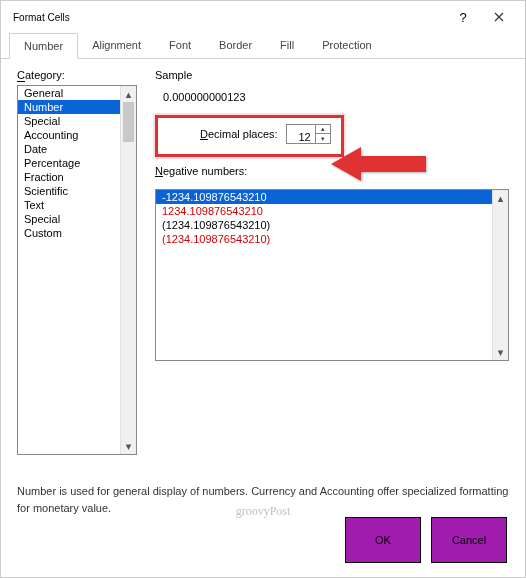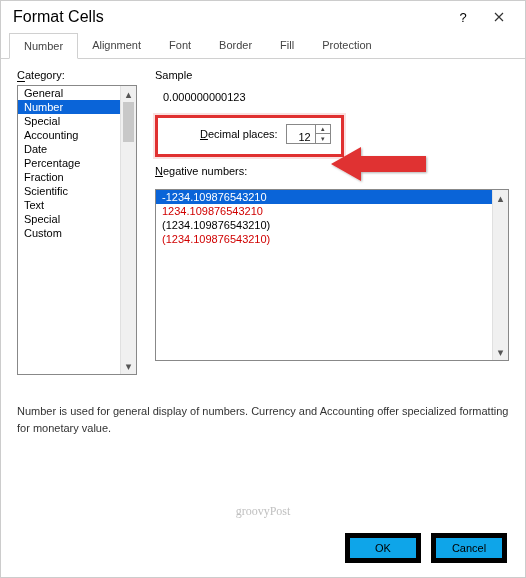--- a/index.html
+++ b/index.html
@@ -1,31 +1,31 @@
 <!DOCTYPE html>
 <html><head>
   <meta charset="utf-8">
   <style>
     * { box-sizing: border-box; font-family: "Segoe UI", Tahoma, sans-serif; font-size: 11px; }
     body { margin: 0; background: #f0f0f0; width: 526px; height: 578px; }
     .dialog { background: #fff; border: 1px solid #ccc; width: 526px; height: 578px; position: relative; }
     .titlebar { display: flex; align-items: center; height: 32px; padding: 0 8px 0 12px; }
-    .titlebar .title { flex: 1; font-size: 16px; }
+    .titlebar .title { flex: 1; font-size: 10px; }
     .titlebar .help, .titlebar .close { width: 36px; height: 28px; display: flex; align-items: center; justify-content: center; font-size: 13px; }
     .titlebar .close svg { width: 10px; height: 10px; }
     .tabs { display: flex; border-bottom: 1px solid #d0d0d0; padding: 0 8px; }
     .tab { padding: 6px 14px; color: #444; }
     .tab.active { border: 1px solid #d0d0d0; border-bottom: 1px solid #fff; margin-bottom: -1px; background: #fff; }
     .body { padding: 10px 16px; }
     .row { display: flex; gap: 18px; }
     .col-left { width: 120px; }
     .col-right { flex: 1; }
     .label { margin-bottom: 4px; text-decoration-color: #666; text-underline-offset: 2px; display:inline-block;}
     .label.nou { text-decoration: none; }
-    .listbox { border: 1px solid #888; height: 290px; position: relative; background: #fff; }
+    .listbox { border: 1px solid #888; height: 370px; position: relative; background: #fff; }
     .listbox .item { padding: 1px 6px; }
     .listbox .item.selected { background: #0a64d8; color: #fff; }
     .listbox .sb { position: absolute; right: 0; top: 0; bottom: 0; width: 16px; background: #f0f0f0; border-left: 1px solid #e0e0e0; }
     .listbox .sb .arr { height: 16px; display:flex; align-items:center; justify-content:center; color:#555;}
     .listbox .sb .thumb { position:absolute; top:16px; left:2px; right:2px; height:40px; background:#c8c8c8;}
     .sample-val { padding: 6px 8px 10px 8px; }
     .highlight { border: 3px solid #e03030; padding: 6px 10px 10px 6px; margin: 2px 0 8px 0; display: inline-block; box-shadow: 0 0 0 2px rgba(224,48,48,0.15); }
     .field-row { display: flex; align-items: center; gap: 8px; padding-left: 36px; }
     .spinner { display: flex; border: 1px solid #888; height: 20px; }
     .spinner input { border: none; width: 28px; text-align: right; padding: 0 4px; outline: none; margin-top: 6px; }
@@ -37,21 +37,21 @@
     .neg-box { border: 1px solid #888; height: 172px; position: relative; background:#fff; margin-top:12px;}
     .neg-box .item { padding: 1px 6px; }
     .neg-box .item.sel { background: #0a64d8; color: #fff; }
     .neg-box .item.red { color: #d00000; }
     .neg-box .sb { position:absolute; right:0; top:0; bottom:0; width:16px; background:#f0f0f0; border-left:1px solid #e0e0e0;}
     .neg-box .sb .arr{height:16px;display:flex;align-items:center;justify-content:center;color:#555;}
     .neg-box .sb .arr.bot{position:absolute;bottom:0;left:0;right:0;}
     .desc { margin-top: 28px; color: #333; line-height: 1.5; }
     .watermark { position: absolute; bottom: 58px; left: 0; right: 0; text-align: center; font-size: 12px; color: #c0c0c0; font-family: Georgia, serif; pointer-events:none;}
     .buttons { position: absolute; bottom: 14px; right: 18px; display: flex; gap: 10px; }
-    .btn { border: 5px solid #000000; background: #0ea5e9; padding: 4px 0; width: 76px; text-align: center; }
+    .btn { border: 1px solid #000000; background: #a21caf; padding: 16px 0; width: 76px; text-align: center; }
     .arrow { position: absolute; top: 138px; left: 325px; pointer-events:none;}
     .u { text-decoration: underline; }
   </style>
 </head>
 <body>
 
 <div class="dialog">
 
   <div class="titlebar">
     <span class="title">Format Cells</span>

